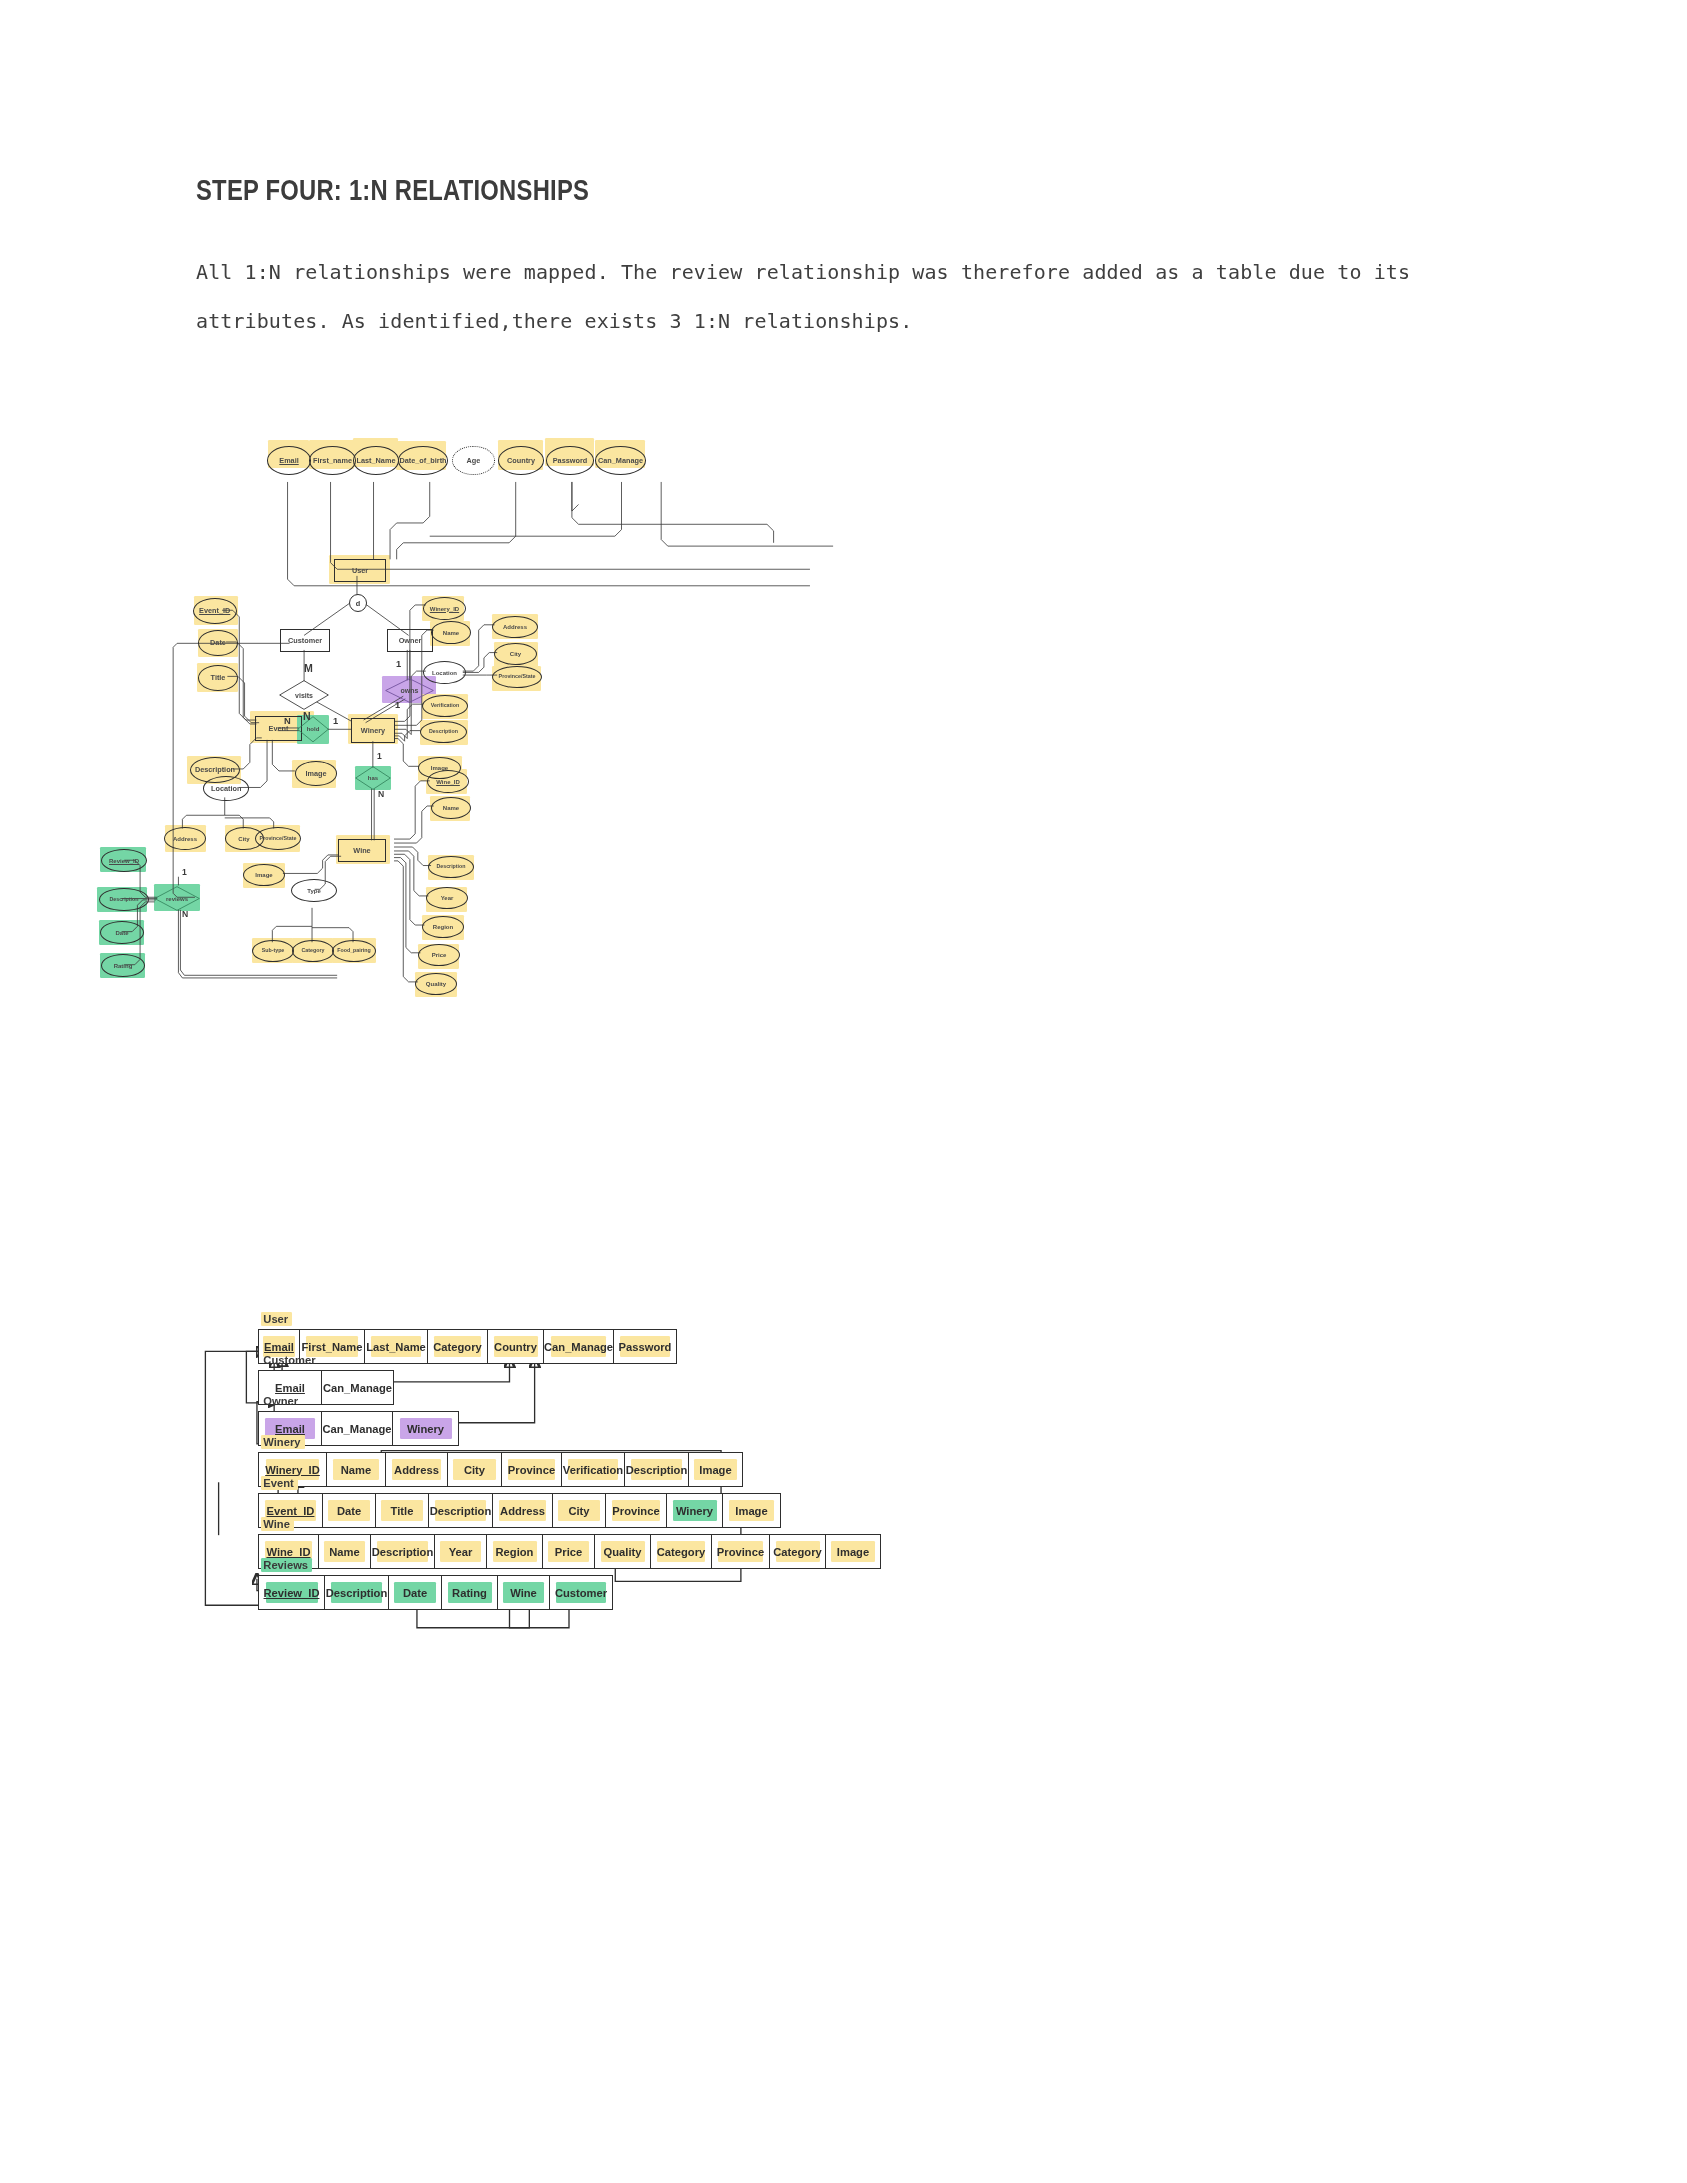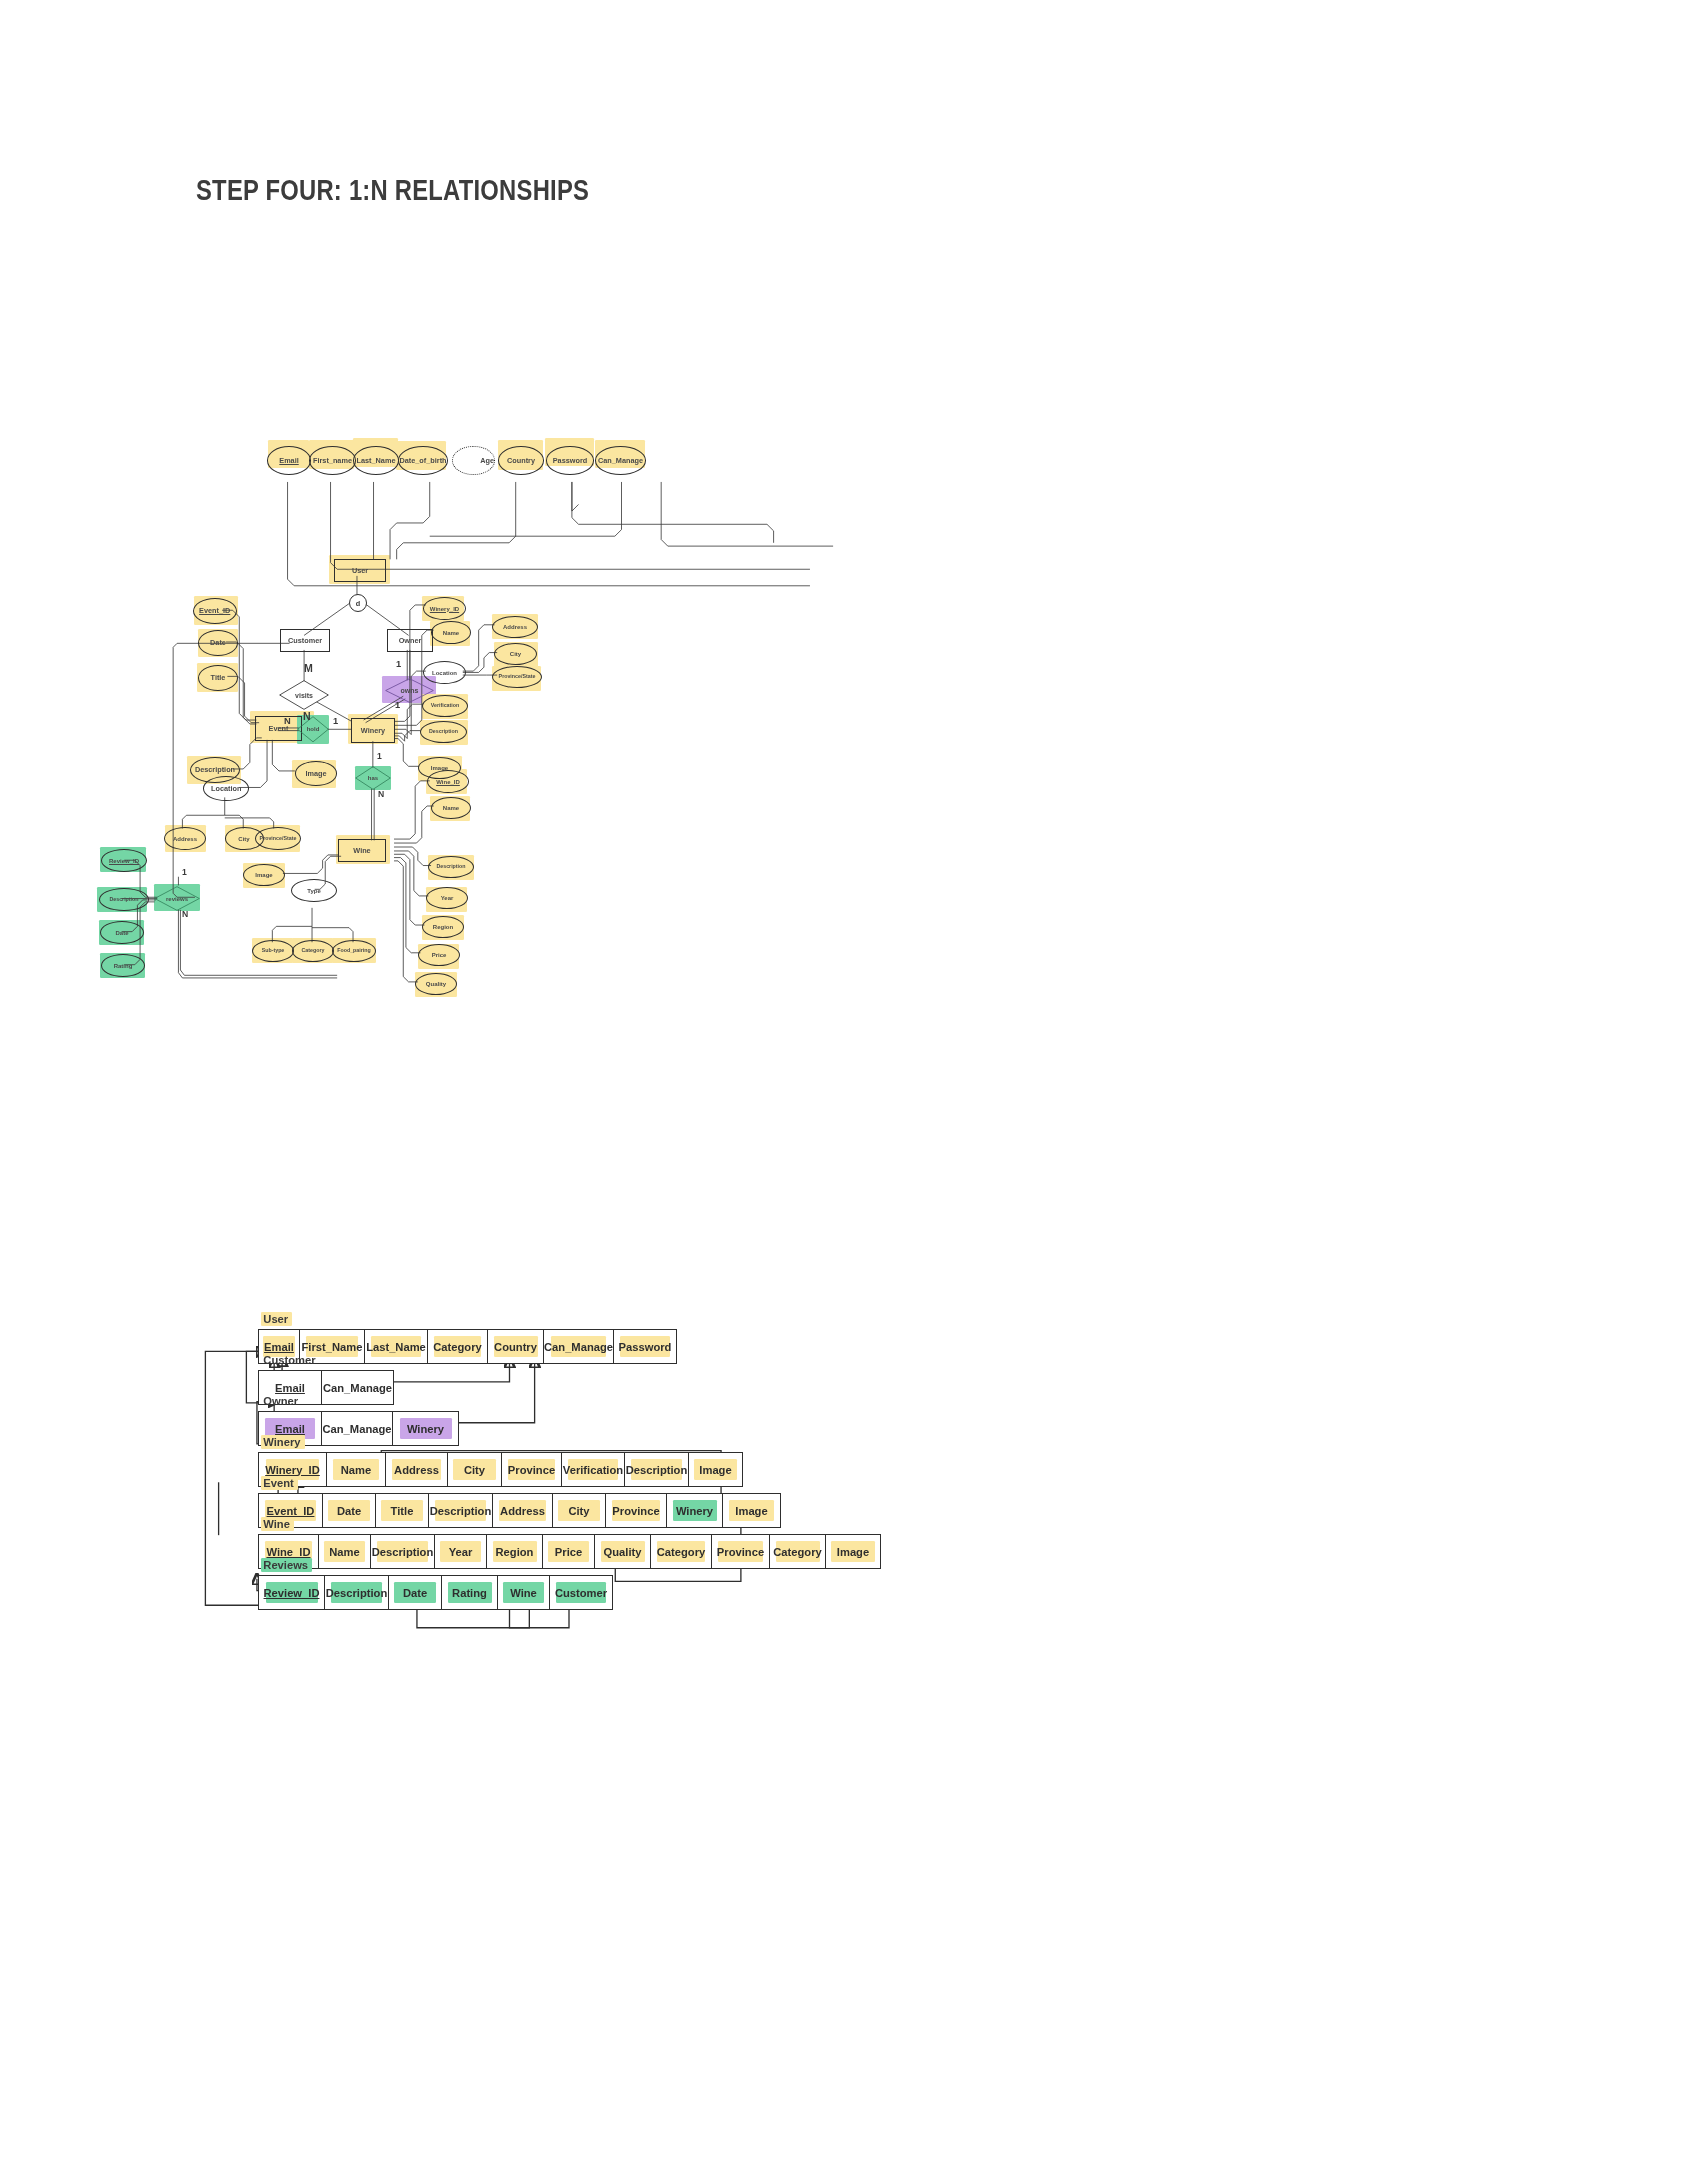--- a/index.html
+++ b/index.html
@@ -16,21 +16,21 @@
   .dg{position:absolute;font-weight:bold;}
   .hl{position:absolute;z-index:1;border-radius:1.3px;}
   .hl.y{background:#fbe6a0;}
   .hl.g{background:#74d6a5;}
   .hl.p{background:#c9a5e8;}
 
   .ell{position:absolute;z-index:3;border:0.9px solid #2f2f2f;border-radius:50%;background:transparent;
        display:flex;align-items:center;justify-content:center;text-align:center;}
   .ell span{font-size:7.3px;color:#4a4a4a;line-height:1;white-space:nowrap;}
   .ell.key span{text-decoration:underline;}
-  .ell.derived{border-style:dotted;border-width:1.3px;justify-content:flex-end;}
+  .ell.derived{border-style:dotted;border-width:1.3px;}
 
   .ent{position:absolute;z-index:3;border:0.9px solid #2f2f2f;background:transparent;
        display:flex;align-items:center;justify-content:center;}
   .ent span{font-size:7.3px;color:#4a4a4a;white-space:nowrap;}
 
   .dia{position:absolute;z-index:3;display:flex;align-items:center;justify-content:center;}
   .dia .shape{position:absolute;left:0;top:0;width:100%;height:100%;}
   .dia span{position:relative;z-index:2;font-size:7px;color:#4a4a4a;white-space:nowrap;}
 
   .card{position:absolute;z-index:4;font-size:10.6px;color:#3a3a3a;font-family:"Liberation Sans",sans-serif;}
@@ -53,20 +53,21 @@
   .cell.pk span{text-decoration:underline;}
   svg.fk{position:absolute;left:0;top:0;z-index:2;overflow:visible;}
   svg.fk path{fill:none;stroke:#2e2e2e;stroke-width:2px;}
 </style>
 </head>
 <body>
 
 <div id="page">
 
   <h1 class="heading">STEP FOUR: 1:N RELATIONSHIPS</h1>
+  <p class="para">All 1:N relationships were mapped. The review relationship was therefore added as a table due to its attributes. As identified,there exists 3 1:N relationships.</p>
 
   <div class="dg" id="er" style="left:198px;top:437px;width:847px;height:410px;">
     <svg class="wires" width="847" height="410" viewBox="0 0 1280 620">
 
       <path d="M565,68 L565,122 L575,132 L860,132 L870,142 L870,160"></path>
       <path d="M565,68 L565,112 L575,102"></path>
       <path d="M135,68 L135,215 L145,225 L925,225"></path>
       <path d="M200,68 L200,190 L210,200 L925,200"></path>
       <path d="M265,68 L265,185"></path>
       <path d="M350,68 L350,120 L340,130 L300,130 L290,140 L290,185"></path>

